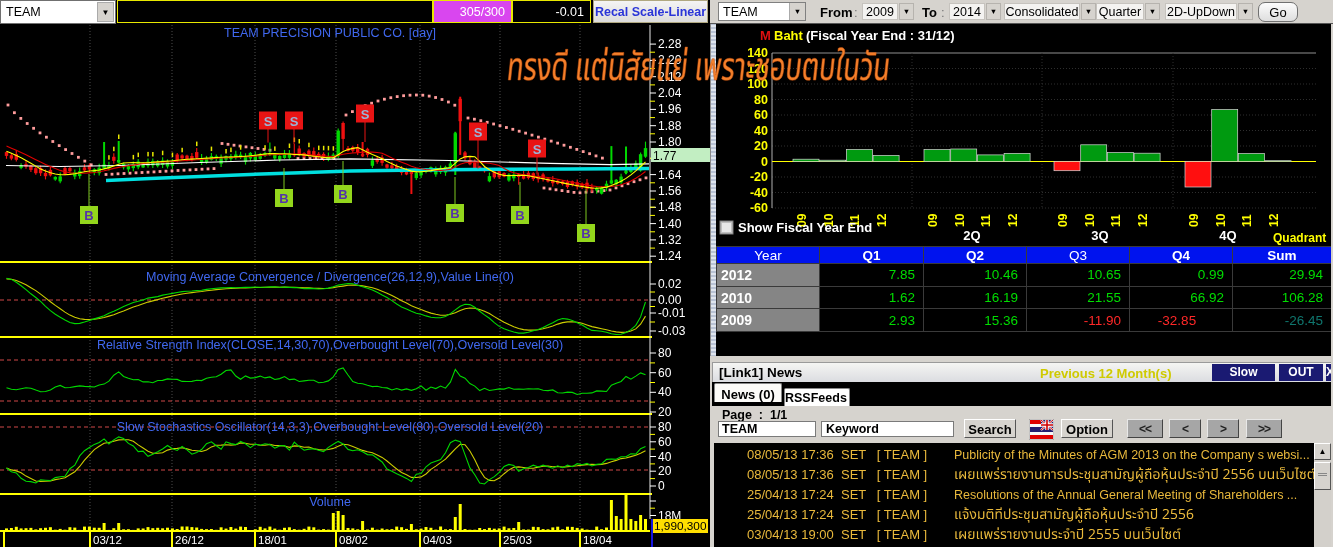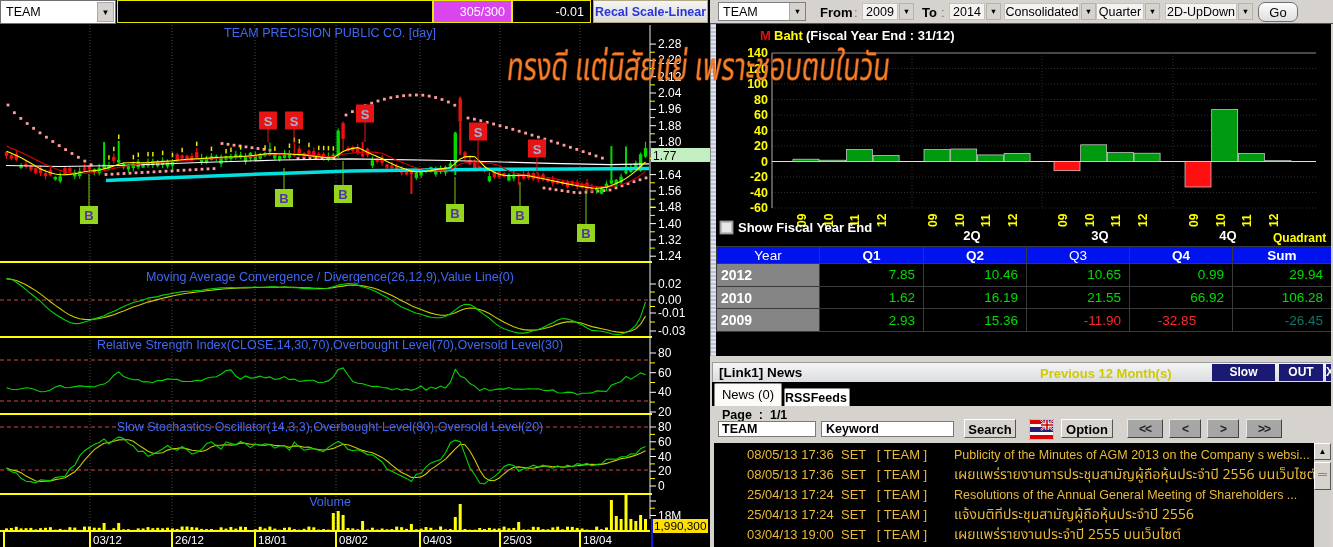--- a/index.html
+++ b/index.html
@@ -844,21 +844,21 @@
   </div>
 <div style="position:absolute;left:710px;top:356px;width:623px;height:191px;background:#d6d3ce"></div>
 <div style="position:absolute;left:712px;top:362px;width:621px;height:32px;background:linear-gradient(#f5f5f3,#ccced6);border:1px solid #9a9a9a;border-right:none">
     <span style="position:absolute;left:6px;top:2px;font-weight:bold;font-size:13.5px;color:#000;white-space:nowrap">[Link1] News</span>
     <span style="position:absolute;left:327px;top:3px;font-weight:bold;font-size:13px;color:#cfca00;white-space:nowrap">Previous 12 Month(s)</span>
   </div>
 <div style="position:absolute;left:1212px;top:364px;width:63px;height:17px;background:#1a1a72;color:#fff;font-weight:bold;font-size:12px;text-align:center;line-height:17px">Slow</div>
 <div style="position:absolute;left:1279px;top:364px;width:44px;height:17px;background:#1a1a72;color:#fff;font-weight:bold;font-size:12px;text-align:center;line-height:17px">OUT</div>
 <div style="position:absolute;left:1326px;top:364px;width:7px;height:17px;background:#1a1a72;color:#fff;font-weight:bold;font-size:12px;text-align:center;line-height:17px;overflow:hidden">X</div>
 <div style="position:absolute;left:712px;top:382px;width:621px;height:24px;background:#000"></div>
-<div style="position:absolute;left:714px;top:383px;width:68px;height:37px;background:#fcfbf8;border:1px solid #888;border-bottom:none;border-radius:2px 2px 0 0;font-weight:normal;font-size:13px;color:#000;text-align:center;line-height:22px;white-space:nowrap">News (0)</div>
+<div style="position:absolute;left:714px;top:383px;width:68px;height:19px;background:#fcfbf8;border:1px solid #888;border-bottom:none;border-radius:2px 2px 0 0;font-weight:bold;font-size:13px;color:#000;text-align:center;line-height:22px;white-space:nowrap">News (0)</div>
 <div style="position:absolute;left:784px;top:388px;width:66px;height:18px;background:#ffffff;border:1px solid #888;border-bottom:none;border-radius:2px 2px 0 0;font-weight:bold;font-size:12.5px;color:#000;line-height:18px">RSSFeeds</div>
 <div style="position:absolute;left:712px;top:406px;width:621px;height:37px;background:#d6d3ce"></div>
 <div style="position:absolute;left:722px;top:408px;font-weight:bold;font-size:12.5px;color:#000;white-space:nowrap">Page&nbsp;&nbsp;:&nbsp;&nbsp;1/1</div>
 <div style="position:absolute;left:718px;top:421px;width:98px;height:16px;background:#fff;border:1px solid #7a7a7a;font-weight:bold;font-size:12.5px;color:#000;padding-left:3px;line-height:15px">TEAM</div>
 <div style="position:absolute;left:821px;top:421px;width:133px;height:16px;background:#fff;border:1px solid #7a7a7a;font-weight:bold;font-size:12.5px;color:#000;padding-left:4px;line-height:15px">Keyword</div>
 <div style="position:absolute;left:964px;top:419px;width:52px;height:19px;background:#d6d3ce;border-top:1px solid #fff;border-left:1px solid #fff;border-right:1.5px solid #555;border-bottom:1.5px solid #555;font-weight:bold;font-size:13px;color:#000;text-align:center;line-height:19px">Search</div>
 <div style="position:absolute;left:1061px;top:419px;width:52px;height:19px;background:#d6d3ce;border-top:1px solid #fff;border-left:1px solid #fff;border-right:1.5px solid #555;border-bottom:1.5px solid #555;font-weight:bold;font-size:13px;color:#000;text-align:center;line-height:19px">Option</div>
 <div style="position:absolute;left:1127px;top:419px;width:36px;height:19px;background:#a6a6a6;border-top:1px solid #e8e8e8;border-left:1px solid #e8e8e8;border-right:1.5px solid #444;border-bottom:1.5px solid #444;font-weight:bold;font-size:12px;color:#222;text-align:center;line-height:18px;letter-spacing:-1px">&lt;&lt;</div>
 <div style="position:absolute;left:1169px;top:419px;width:32px;height:19px;background:#a6a6a6;border-top:1px solid #e8e8e8;border-left:1px solid #e8e8e8;border-right:1.5px solid #444;border-bottom:1.5px solid #444;font-weight:bold;font-size:12px;color:#222;text-align:center;line-height:18px;letter-spacing:-1px">&lt;</div>
 <div style="position:absolute;left:1207px;top:419px;width:32px;height:19px;background:#a6a6a6;border-top:1px solid #e8e8e8;border-left:1px solid #e8e8e8;border-right:1.5px solid #444;border-bottom:1.5px solid #444;font-weight:bold;font-size:12px;color:#222;text-align:center;line-height:18px;letter-spacing:-1px">&gt;</div>

